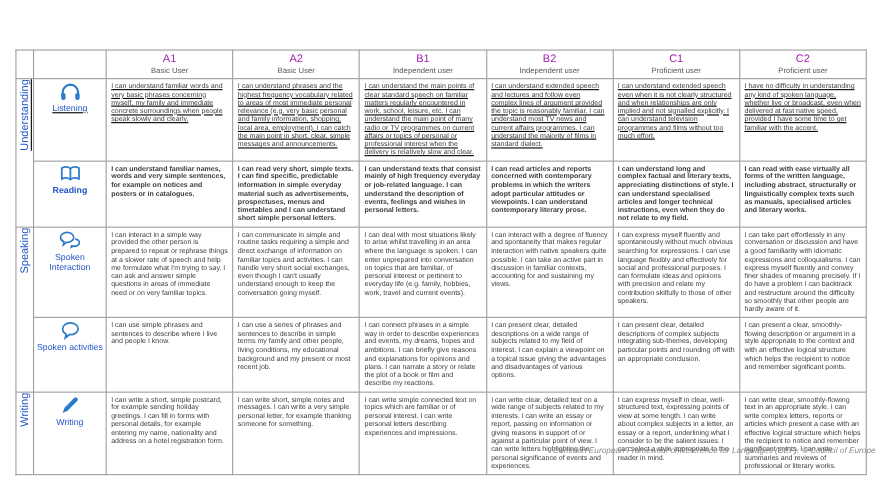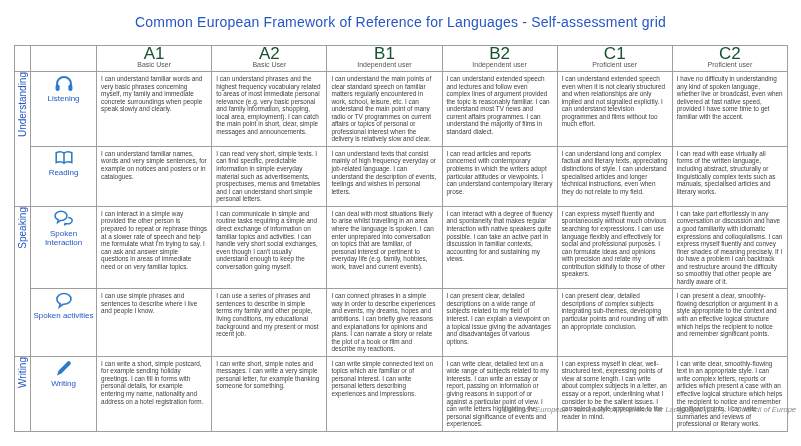--- a/index.html
+++ b/index.html
@@ -8,44 +8,43 @@
   .page { width: 801px; height: 446px; position: relative; }
   .title { text-align: center; color: #2456c4; font-size: 14px; font-weight: 400;
     padding-top: 14px; letter-spacing: 0.2px; }
   table.grid { border-collapse: collapse; table-layout: fixed;
     position: absolute; left: 14px; top: 45px; width: 774px; }
   table.grid td, table.grid th { border: 1px solid #9e9e9e; vertical-align: top; }
   col.c-group { width: 16px; }
   col.c-skill { width: 66px; }
   col.c-level { width: 115px; }
   th.level-head { height: 26px; vertical-align: middle; font-weight: 400; padding: 2px 0; }
-  .level-code { font-size: 17px; color: #14532d; line-height: 12px; }
+  .level-code { font-size: 10px; color: #a21caf; line-height: 12px; }
   .level-cat { font-size: 7px; color: #555; margin-top: 1px; }
   td.group-cell { vertical-align: middle; text-align: center; }
   .vlabel { writing-mode: vertical-rl; transform: rotate(180deg);
     color: #2456c4; font-size: 10px; white-space: nowrap; margin: 0 auto; }
   td.skill-cell { vertical-align: middle; text-align: center; padding: 2px; }
   .skill-label { color: #2456c4; font-size: 8px; line-height: 1.15; margin-top: 2px; }
   .skill-icon { display: block; margin: 0 auto; }
   td.desc { padding: 3px 4px; font-size: 6.4px; line-height: 1.18; color: #3d3d3d; }
-  tr.r-listening { height: 67px; }
-  tr.r-reading { height: 60px; }
+  tr.r-listening { height: 67px; text-decoration: underline; }
+  tr.r-reading { height: 60px; font-weight: bold; }
   tr.r-interaction { height: 68px; border-radius: 16px; }
   tr.r-production { height: 66px; }
   tr.r-writing { height: 70px; }
   .footer { position: absolute; top: 405px; right: 5px; font-size: 7.5px;
     font-style: italic; color: #8a8a8a; }
   svg { display: block; }
 </style>
 </head>
 <body>
 
 <div class="page">
 
-  <div class="title">Common European Framework of Reference for Languages - Self-assessment grid</div>
 
   <table class="grid">
     <colgroup>
       <col class="c-group">
         <col class="c-skill">
       <col class="c-level">
         <col class="c-level">
         <col class="c-level">
       <col class="c-level">
         <col class="c-level">

